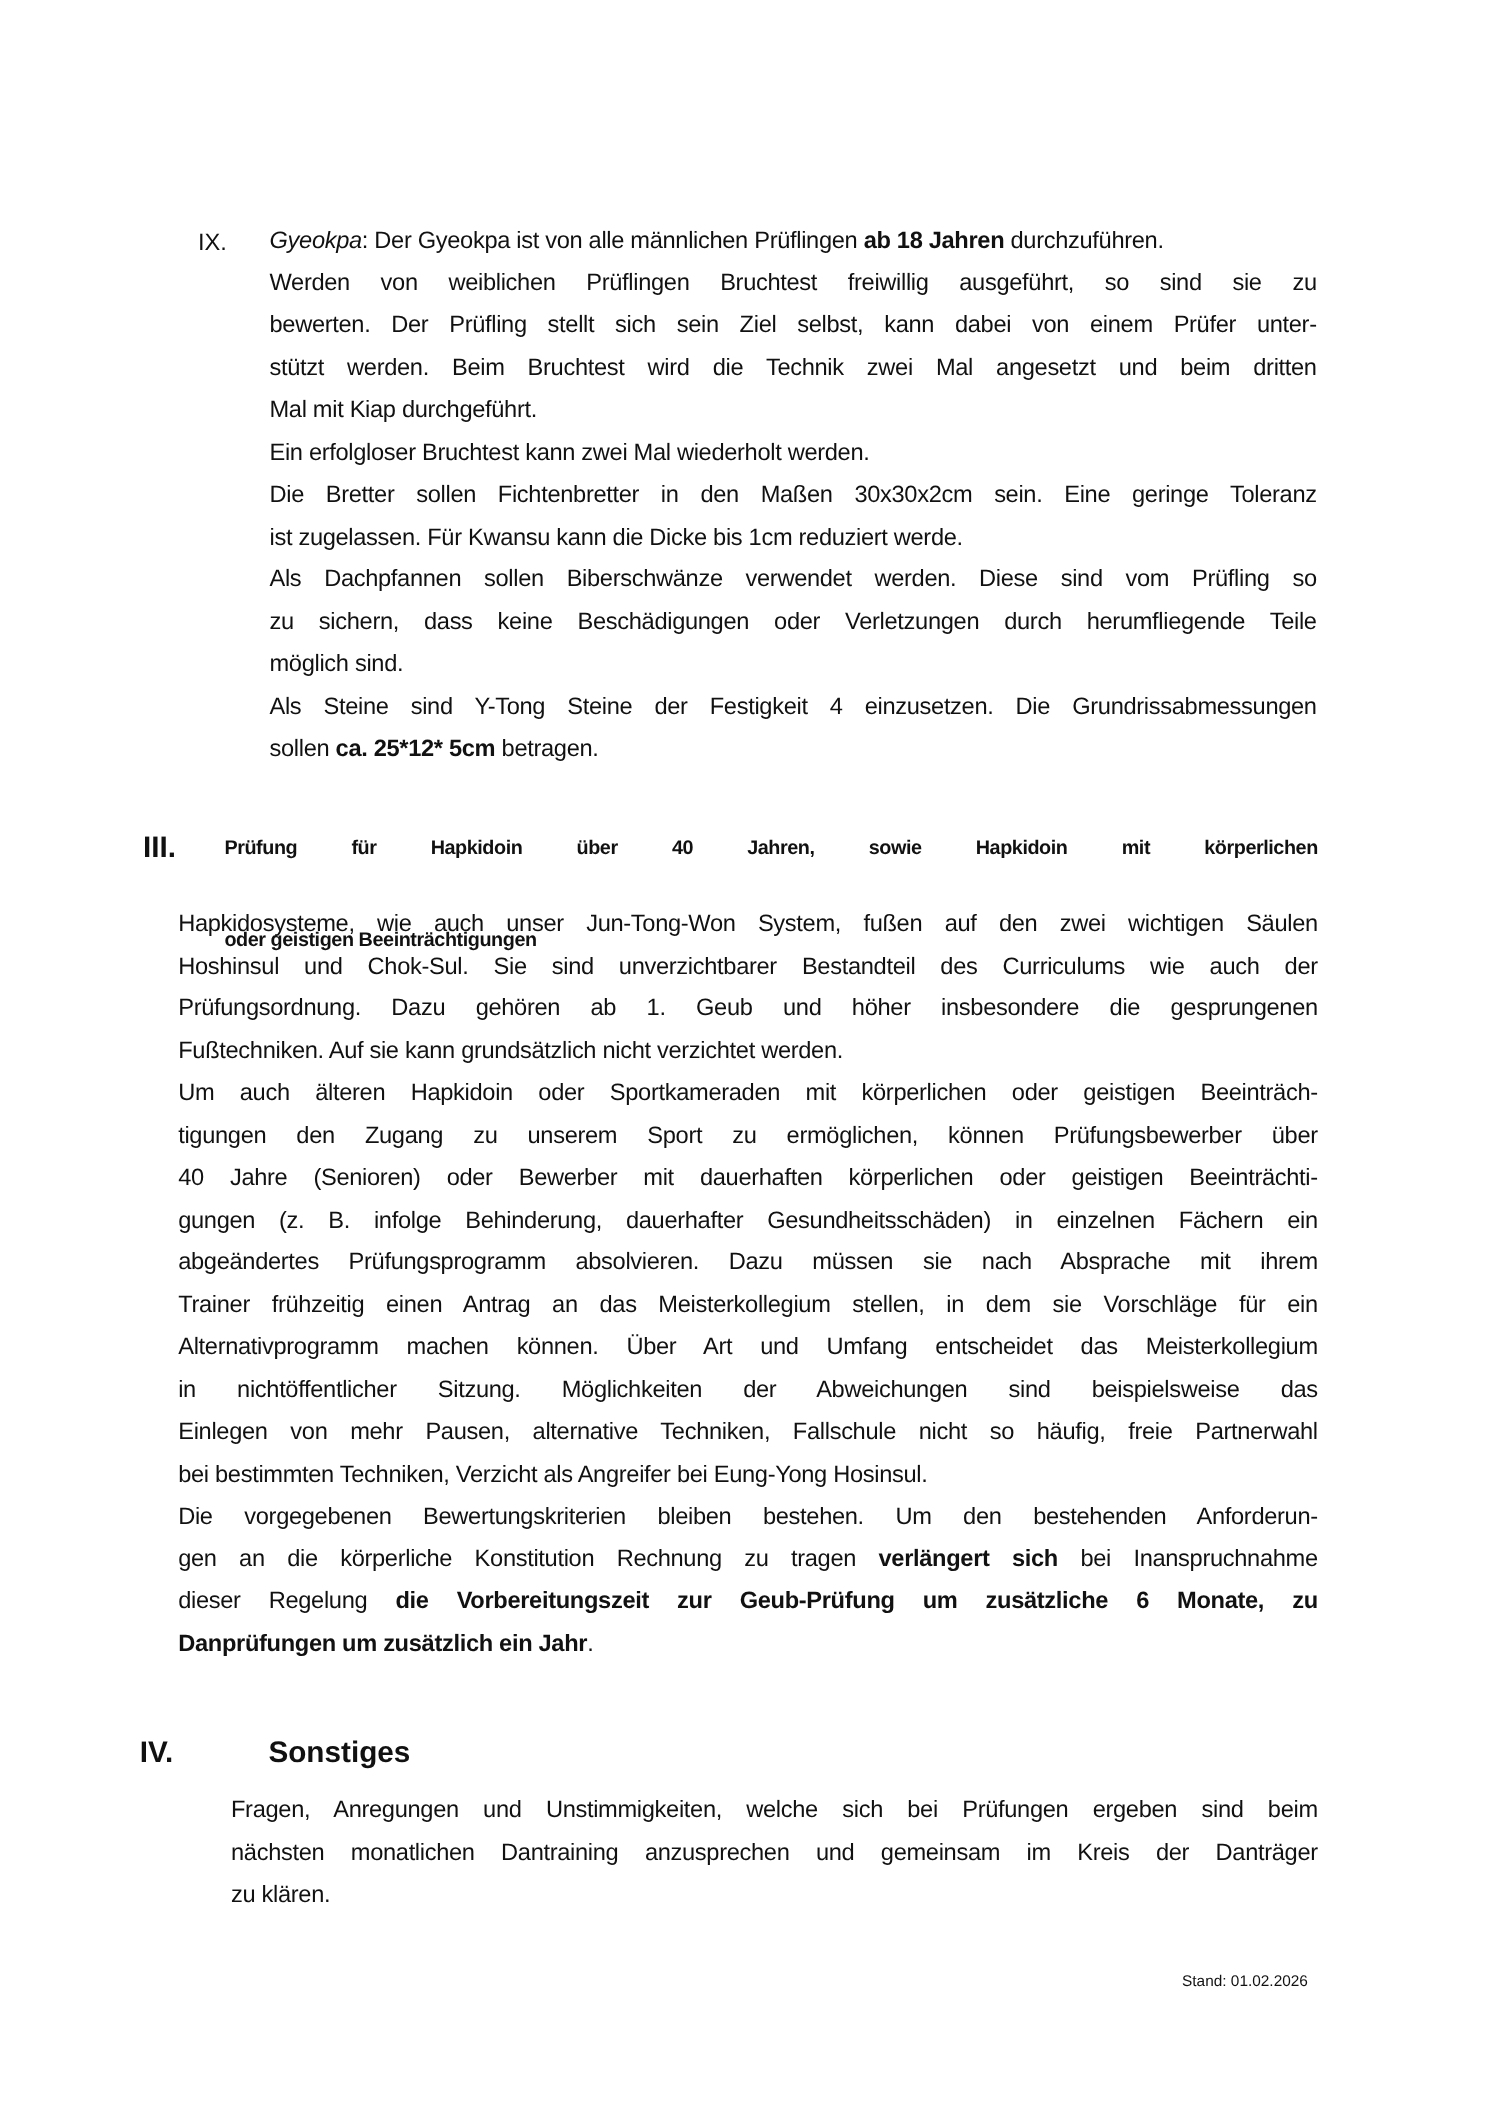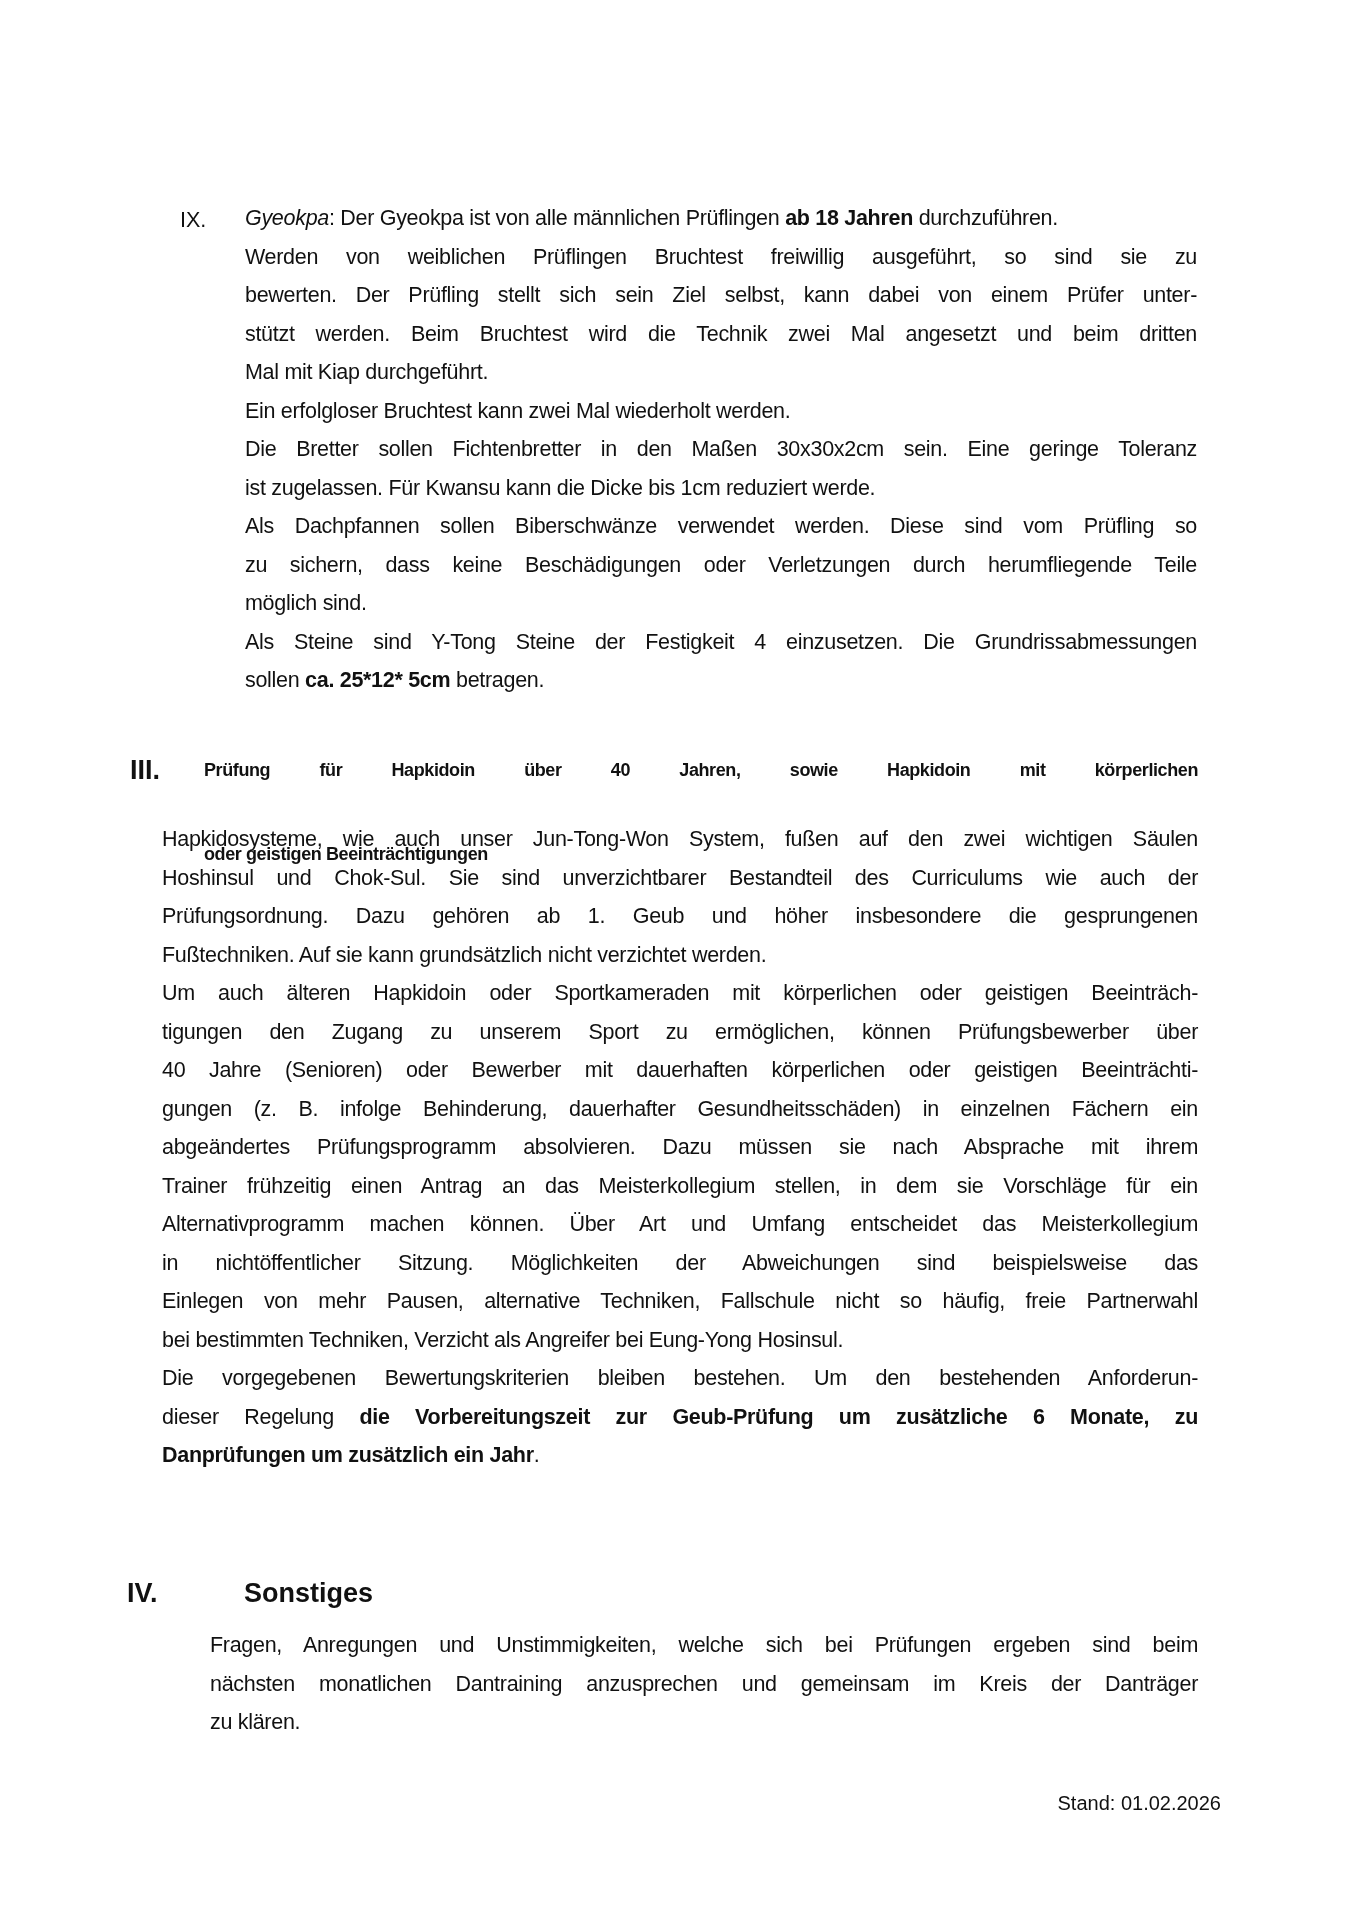--- a/index.html
+++ b/index.html
@@ -7,21 +7,21 @@
          font-family: "Liberation Sans", sans-serif; color: #111; }
   .page { position: absolute; left: 0; top: 0; width: 1357px; height: 1544px; background: #fff; }
   .para { position: absolute; font-size: 21.5px; line-height: 38.5px; text-align: justify; letter-spacing: -0.3px; }
   .para span.line { display: block; text-align: justify; text-align-last: justify; white-space: nowrap; }
   .para span.line.last { text-align-last: left; }
   b { font-weight: bold; }
   i { font-style: italic; }
   .roman { position: absolute; font-size: 21.5px; }
   .h-roman { position: absolute; font-size: 27px; font-weight: bold; }
   .h-title { position: absolute; font-size: 18px; font-weight: bold; line-height: 44px; letter-spacing: -0.4px; }
-  .stand { position: absolute; font-size: 20px; right: 136px; top: 1792px; }
+  .stand { position: absolute; font-size: 14px; right: 168px; top: 1792px; }
 </style>
 </head>
 <body>
 
 <div class="page">
 
   <span class="roman" style="left:180px; top:208px;">IX.</span>
   <div class="para" style="left:245px; top:199px; width:952px;">
       <span class="line last"><i>Gyeokpa</i><span>: Der Gyeokpa ist von alle männlichen Prüflingen </span><b>ab 18 Jahren</b><span> durchzuführen.</span></span>
       <span class="line"><span>Werden von weiblichen Prüflingen Bruchtest freiwillig ausgeführt, so sind sie zu</span></span>
@@ -52,20 +52,21 @@
       <span class="line"><span>tigungen den Zugang zu unserem Sport zu ermöglichen, können Prüfungsbewerber über</span></span>
       <span class="line"><span>40 Jahre (Senioren) oder Bewerber mit dauerhaften körperlichen oder geistigen Beeinträchti-</span></span>
       <span class="line"><span>gungen (z. B. infolge Behinderung, dauerhafter Gesundheitsschäden) in einzelnen Fächern ein</span></span>
       <span class="line"><span>abgeändertes Prüfungsprogramm absolvieren. Dazu müssen sie nach Absprache mit ihrem</span></span>
       <span class="line"><span>Trainer frühzeitig einen Antrag an das Meisterkollegium stellen, in dem sie Vorschläge für ein</span></span>
       <span class="line"><span>Alternativprogramm machen können. Über Art und Umfang entscheidet das Meisterkollegium</span></span>
       <span class="line"><span>in nichtöffentlicher Sitzung. Möglichkeiten der Abweichungen sind beispielsweise das</span></span>
       <span class="line"><span>Einlegen von mehr Pausen, alternative Techniken, Fallschule nicht so häufig, freie Partnerwahl</span></span>
       <span class="line last"><span>bei bestimmten Techniken, Verzicht als Angreifer bei Eung-Yong Hosinsul.</span></span>
       <span class="line"><span>Die vorgegebenen Bewertungskriterien bleiben bestehen. Um den bestehenden Anforderun-</span></span>
+      <span class="line"><span>gen an die körperliche Konstitution Rechnung zu tragen </span><b>verlängert sich</b><span> bei Inanspruchnahme</span></span>
       <span class="line"><span>dieser Regelung </span><b>die Vorbereitungszeit zur Geub-Prüfung um zusätzliche 6 Monate, zu</b></span>
       <span class="line last"><b>Danprüfungen um zusätzlich ein Jahr</b><span>.</span></span>
     </div>
 
   <span class="h-roman" style="left:127px; top:1578px;">IV.</span>
   <span class="h-roman" style="left:204px; top:1578px;margin-left:40px;">Sonstiges</span>
   <div class="para" style="left:210px; top:1626px; width:988px;">
       <span class="line"><span>Fragen, Anregungen und Unstimmigkeiten, welche sich bei Prüfungen ergeben sind beim</span></span>
       <span class="line"><span>nächsten monatlichen Dantraining anzusprechen und gemeinsam im Kreis der Danträger</span></span>
       <span class="line last"><span>zu klären.</span></span>

